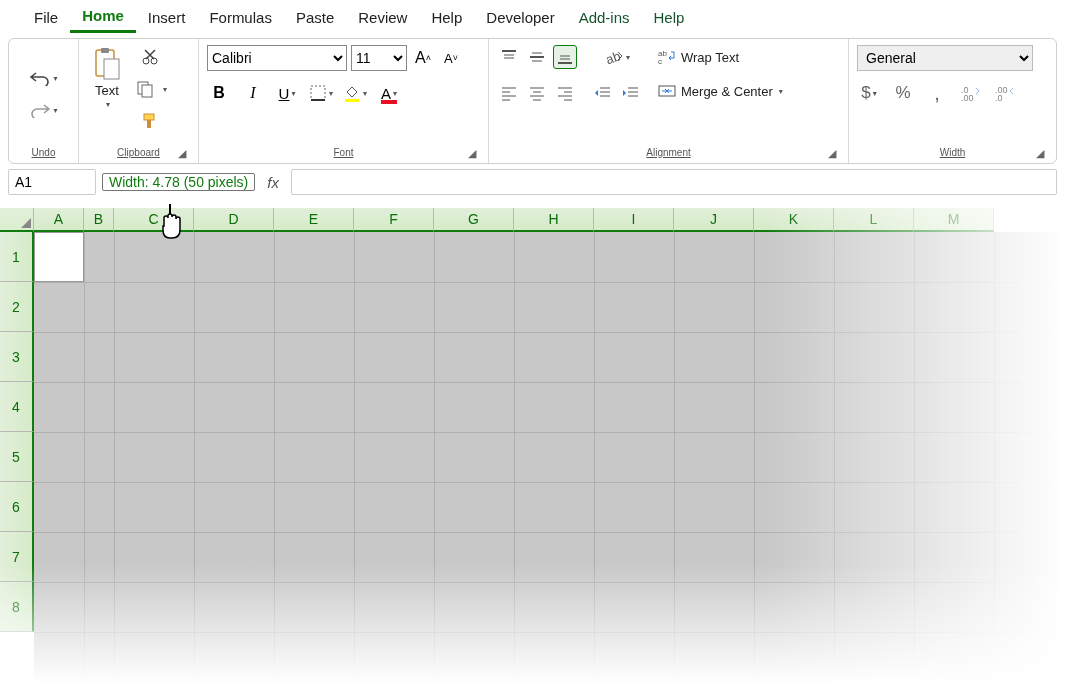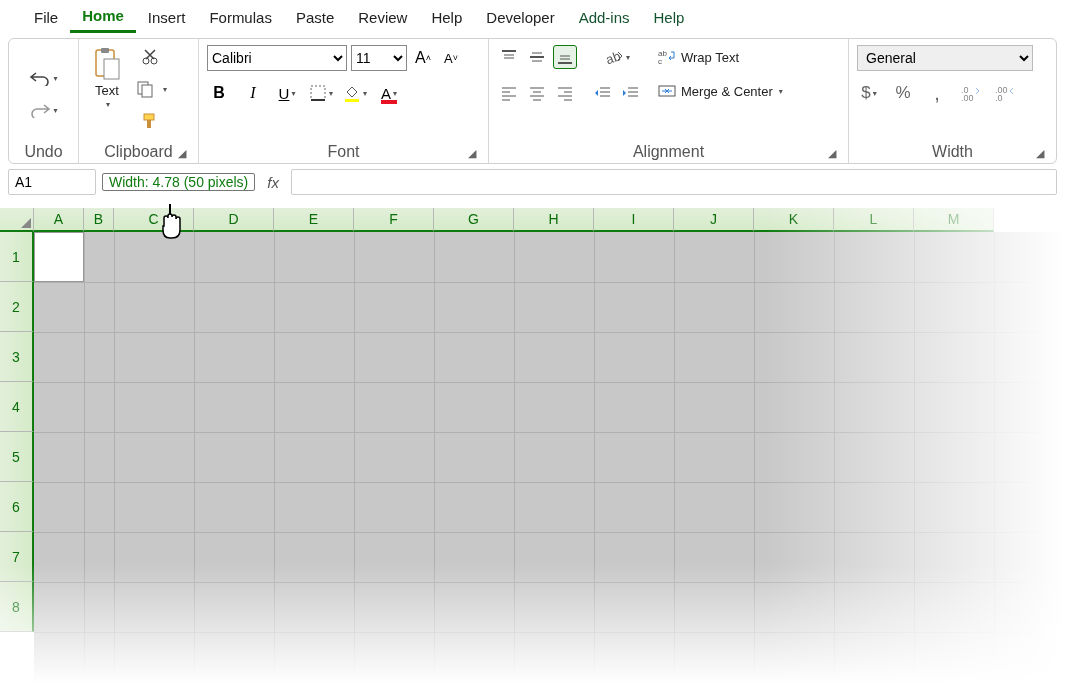--- a/index.html
+++ b/index.html
@@ -10,21 +10,21 @@
   .tab { padding: 6px 12px; font-size: 15px; color: #222; cursor: pointer; }
   .tab.active { color: #0f7b0f; border-bottom: 3px solid #0f7b0f; font-weight: 700; }
   .tab.muted { color: #14532d; }
 
   
   .ribbon { display: flex; border: 1px solid #d0d0d0; border-radius: 6px; margin: 4px 8px 0 8px; height: 126px; background: #fff; }
   .group { display: flex; flex-direction: column; justify-content: space-between; border-right: 1px solid #d8d8d8; padding: 6px 8px 2px 8px; }
   .group:last-child { border-right: none; }
   .group-body { display: flex; align-items: flex-start; gap: 6px; flex: 1; }
   .group-footer { display: flex; justify-content: center; align-items: center; position: relative; height: 18px; }
-  .group-label { font-size: 16px; color: #555; }
+  .group-label { font-size: 10px; color: #555; text-decoration: underline; }
   .launcher { position: absolute; right: 0; bottom: 2px; width: 12px; height: 12px; color: #666; font-size: 11px; }
 
   .col { display: flex; flex-direction: column; gap: 4px; align-items: center; }
   .row { display: flex; gap: 4px; align-items: center; }
   .btn { display: inline-flex; align-items: center; justify-content: center; min-width: 24px; height: 24px; cursor: pointer; border-radius: 3px; }
   .btn-lg { flex-direction: column; height: auto; min-width: 40px; padding: 2px 4px; gap: 2px; }
   .btn-txt { font-size: 13px; color: #222; text-align: right; }
   .caret { font-size: 8px; color: #555; margin-left: 2px; }
 
   select.font { height: 26px; font-size: 14px; border: 1px solid #888; background: #fff; }

